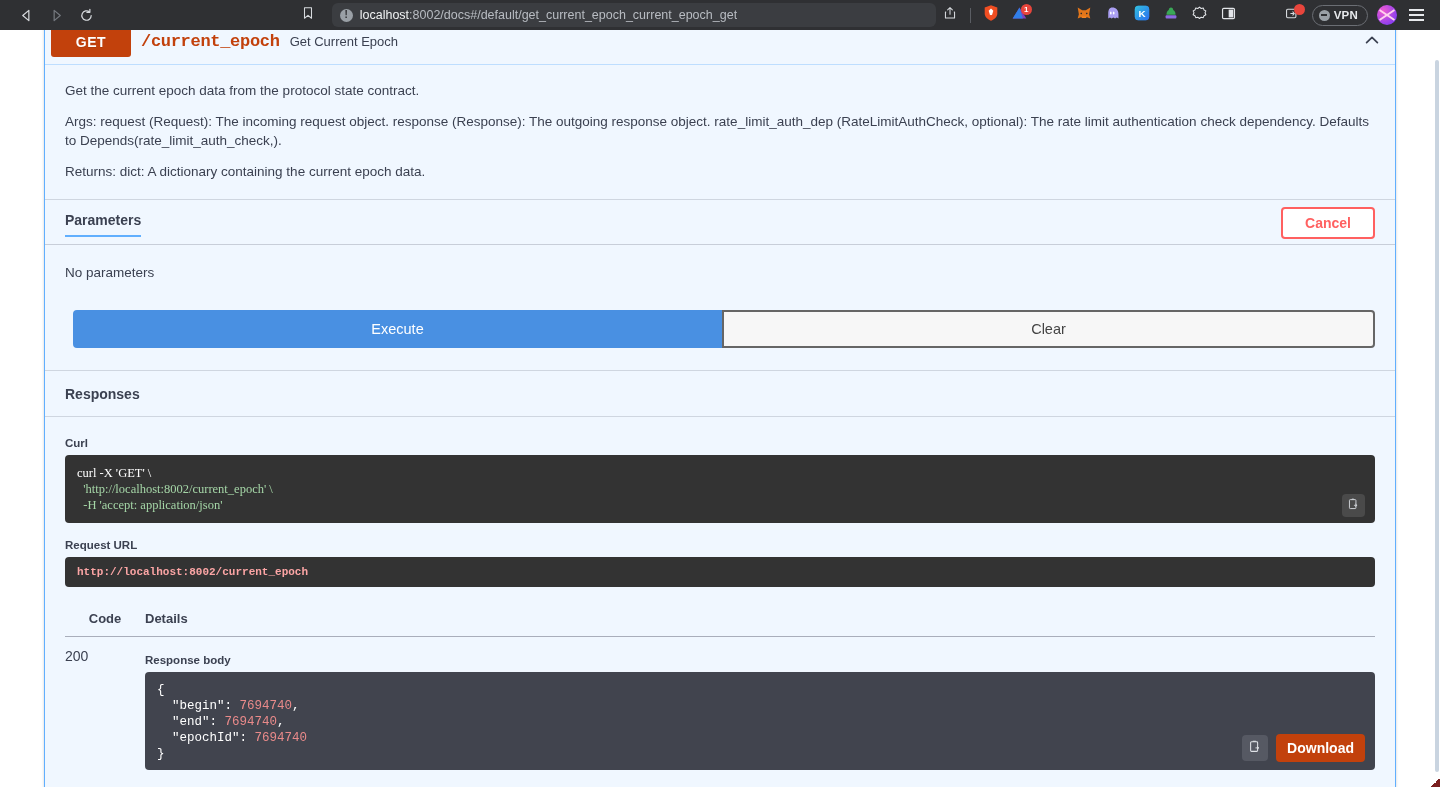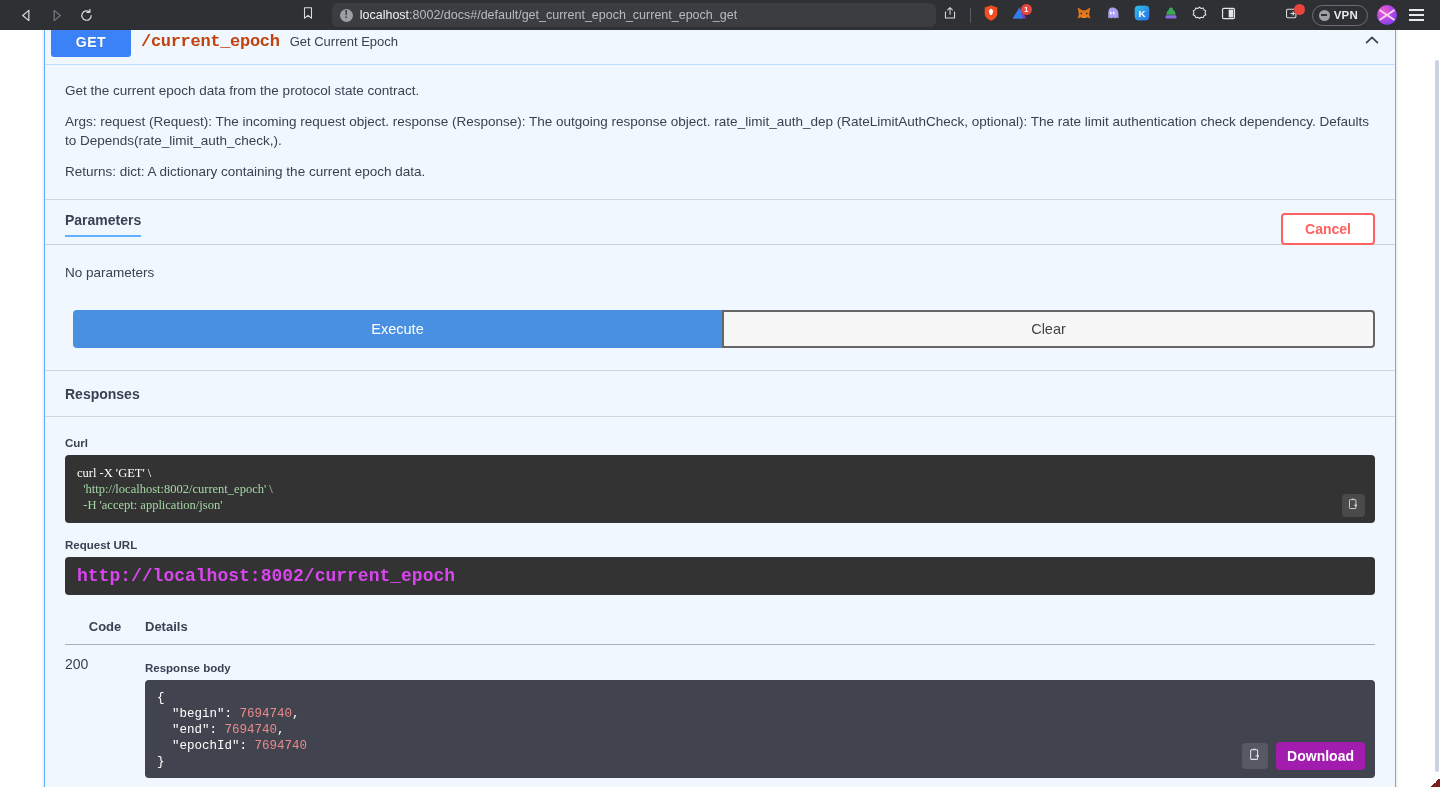--- a/index.html
+++ b/index.html
@@ -170,21 +170,21 @@
   }
   .opblock-summary {
     display: flex;
     align-items: center;
     padding: 5px 10px 5px 0;
     background: #f0f7ff;
     border-bottom: 1px solid rgba(97,175,254,.35);
     height: 46px;
   }
   .method-badge {
-    background: #3b82f6;
+    background: #c2410c;
     color: #fff;
     font-size: 14px;
     font-weight: bold;
     font-family: "Liberation Sans", sans-serif;
     text-align: center;
     border-radius: 3px;
     min-width: 80px;
     padding: 7px 0;
     margin: 0 0 0 6px;
     text-shadow: 0 1px 0 rgba(0,0,0,.1);
@@ -238,21 +238,21 @@
   .params-title {
     font-size: 14px;
     font-weight: bold;
     color: #3b4151;
     padding-bottom: 7px;
     border-bottom: 2px solid #61affe;
   }
   .btn-cancel {
     position: absolute;
     right: 20px;
-    top: 13px;
+    top: 7px;
     border: 2px solid #ff6060;
     color: #ff6060;
     background: #fff;
     border-radius: 4px;
     font-size: 14px;
     font-weight: bold;
     padding: 6px 22px;
     font-family: "Liberation Sans", sans-serif;
   }
   .params-divider {
@@ -344,22 +344,22 @@
     display: flex; align-items: center; justify-content: center;
   }
   .url-block {
     background: #333;
     border-radius: 4px;
     padding: 9px 12px;
     margin-bottom: 16px;
   }
   .url-block pre {
     font-family: "Liberation Mono", monospace;
-    font-size: 18px;
-    color: #d946ef;
+    font-size: 11px;
+    color: #fca5a5;
     font-weight: bold;
     margin: 0;
   }
 
   .resp-table {
     width: 100%;
     border-collapse: collapse;
     margin-top: 4px;
   }
   .resp-table th {
@@ -409,21 +409,21 @@
     align-items: center;
     gap: 8px;
   }
   .json-copy {
     width: 26px; height: 26px;
     background: #565963;
     border-radius: 4px;
     display: flex; align-items: center; justify-content: center;
   }
   .btn-download {
-    background: #a21caf;
+    background: #c2410c;
     border: none;
     color: #fff;
     font-size: 14px;
     font-weight: bold;
     border-radius: 4px;
     padding: 6px 11px;
     font-family: "Liberation Sans", sans-serif;
   }
 
   

